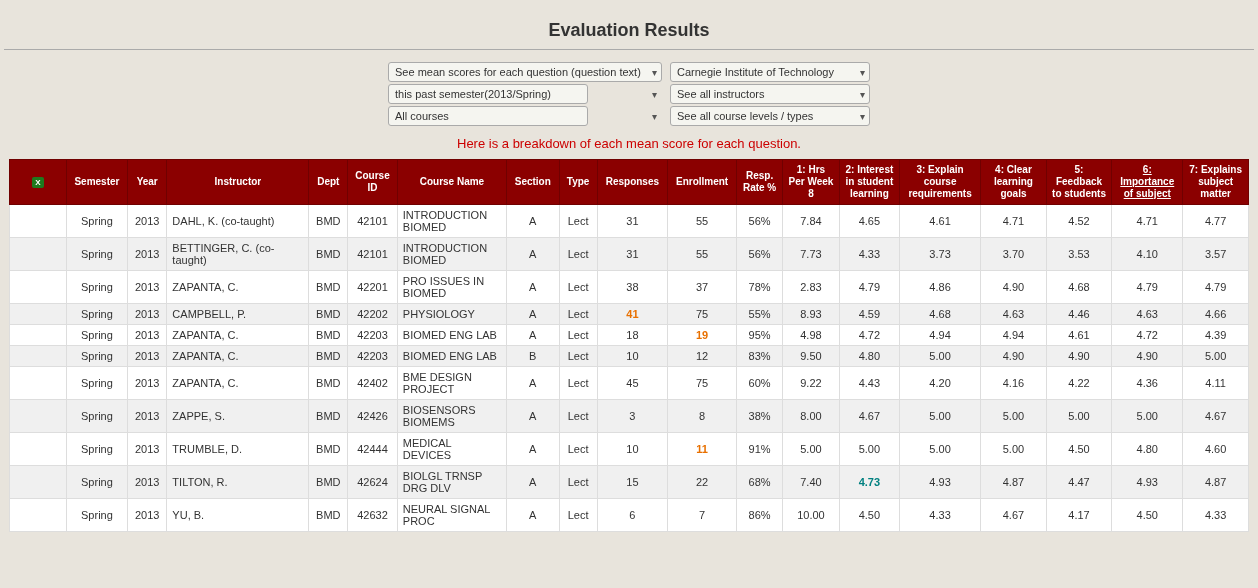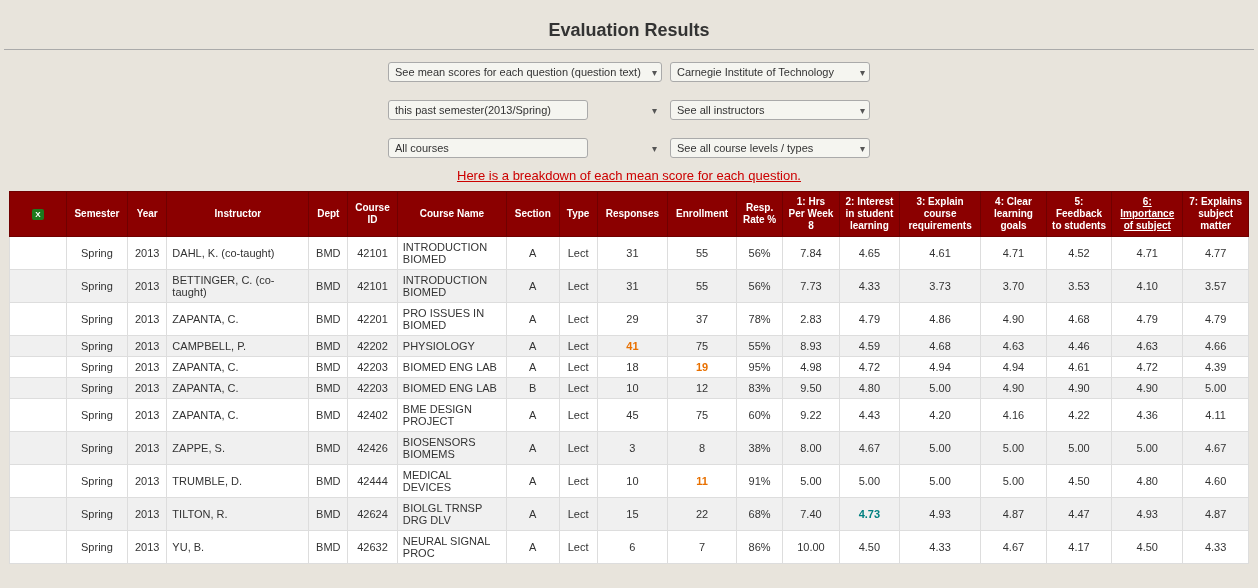--- a/index.html
+++ b/index.html
@@ -27,21 +27,21 @@
     .filters-section {
       display: flex;
       justify-content: center;
       gap: 8px;
       margin-bottom: 10px;
       flex-wrap: wrap;
     }
     .filter-col {
       display: flex;
       flex-direction: column;
-      gap: 18px;
+      gap: 2px;
     }
     .filter-select {
       background: #f5f5f0;
       border: 1px solid #aaa;
       border-radius: 3px;
       padding: 3px 20px 3px 6px;
       font-size: 11px;
       color: #333;
       appearance: none;
       -webkit-appearance: none;
@@ -61,21 +61,20 @@
       transform: translateY(-50%);
       pointer-events: none;
       font-size: 10px;
       color: #555;
     }
     .breakdown-text {
       text-align: center;
       color: #c00;
       font-size: 13px;
       margin-bottom: 8px;
-      text-decoration: underline;
     }
     .table-wrapper {
       overflow-x: auto;
       margin: 0 5px;
     }
     table {
       border-collapse: collapse;
       width: 100%;
       background: #fff;
     }
@@ -262,21 +261,21 @@
           <tr>
             <td></td>
             <td>Spring</td>
             <td>2013</td>
             <td class="left-align">ZAPANTA, C.</td>
             <td>BMD</td>
             <td>42201</td>
             <td class="left-align">PRO ISSUES IN BIOMED</td>
             <td>A</td>
             <td>Lect</td>
-            <td>29</td>
+            <td>38</td>
             <td>37</td>
             <td>78%</td>
             <td>2.83</td>
             <td>4.79</td>
             <td>4.86</td>
             <td>4.90</td>
             <td>4.68</td>
             <td>4.79</td>
             <td>4.79</td>
           </tr>

